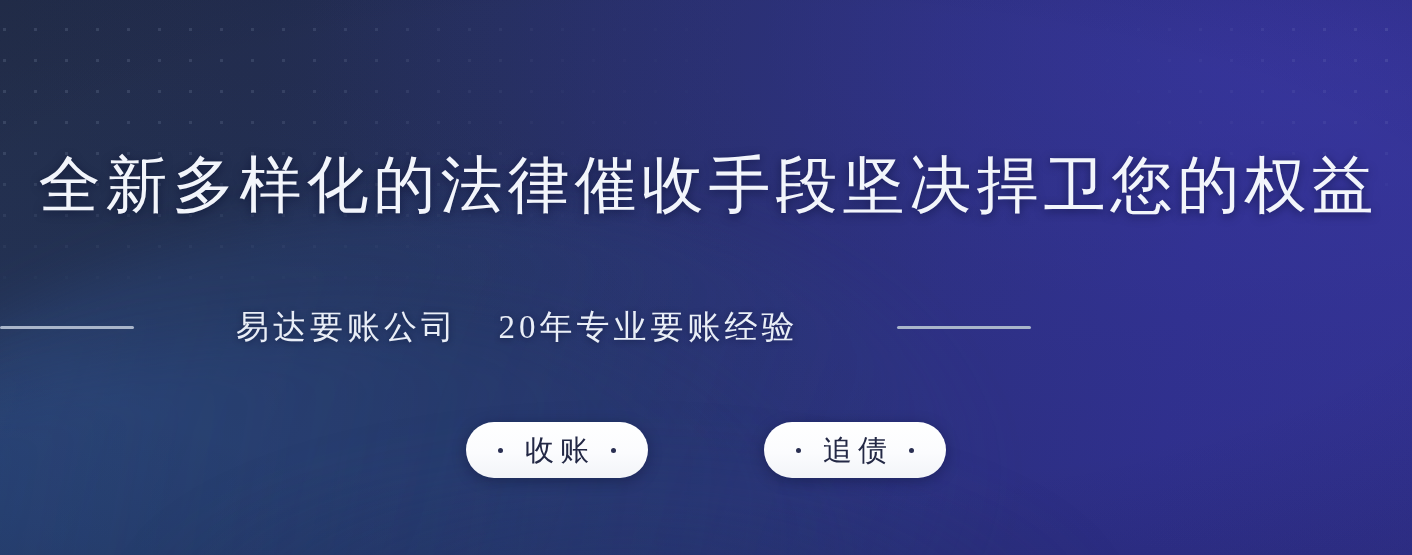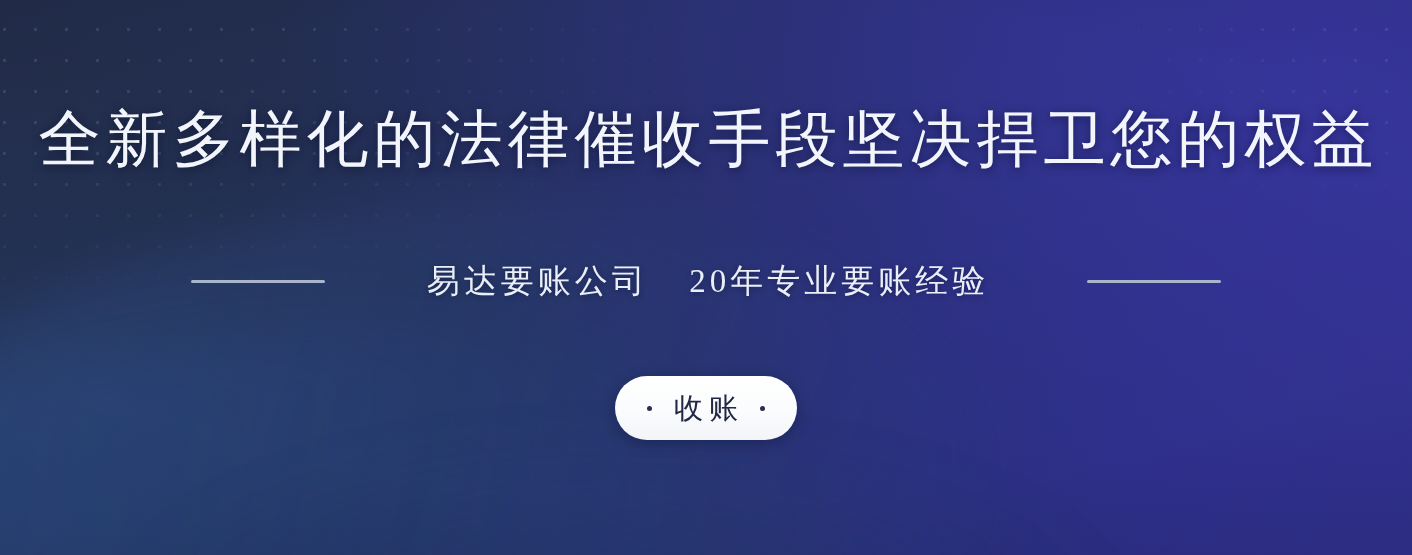--- a/index.html
+++ b/index.html
@@ -114,20 +114,21 @@
     mask-image: linear-gradient(to left, rgba(0,0,0,0.9) 0%, rgba(0,0,0,0.35) 55%, rgba(0,0,0,0) 100%),
                 linear-gradient(to bottom, rgba(0,0,0,1) 0%, rgba(0,0,0,0.6) 55%, rgba(0,0,0,0) 100%);
     mask-composite: intersect;
   }
 
   
   .content {
     position: absolute;
     inset: 0;
     z-index: 5;
+    margin-top: 46px;
   }
 
   .headline {
     position: absolute;
     top: 108px;
     left: 0;
     width: 100%;
     text-align: center;
     color: #f2f5fb;
     font-size: 62px;
@@ -139,21 +140,20 @@
     text-shadow: 0 2px 10px rgba(6,10,40,0.55);
   }
 
   .subrow {
     position: absolute;
     top: 265px;
     left: 0;
     width: 100%;
     display: flex;
     align-items: center;
-    justify-content: center;
   }
   .rule {
     width: 134px;
     height: 3px;
     background: #a9b5ca;
     border-radius: 2px;
     flex: 0 0 auto;
   }
   .rule-left  { margin-right: 98px; }
   .rule-right { margin-left: 98px; }
@@ -173,21 +173,21 @@
     position: absolute;
     top: 376px;
     left: 0;
     width: 100%;
     display: flex;
     justify-content: center;
     gap: 116px;
   }
   .pill {
     width: 182px;
-    height: 64px;
+    height: 56px;
     border-radius: 34px;
     background: linear-gradient(180deg, #ffffff 0%, #fbfcfe 55%, #f2f4f8 100%);
     display: flex;
     align-items: center;
     justify-content: center;
     gap: 16px;
     box-shadow: 0 3px 14px rgba(8,12,40,0.35);
   }
   .pill .dot {
     width: 5px;
@@ -234,18 +234,23 @@
     </div>
 
     <div class="pills">
 
       <div class="pill">
         <span class="dot"></span>
         <span class="pill-label">收账</span>
         <span class="dot"></span>
       </div>
 
+      <div class="pill">
+        <span class="dot"></span>
+        <span class="pill-label">追债</span>
+        <span class="dot"></span>
+      </div>
 
 
 
     </div>
   </div>
 </div>
 
 </body></html>

